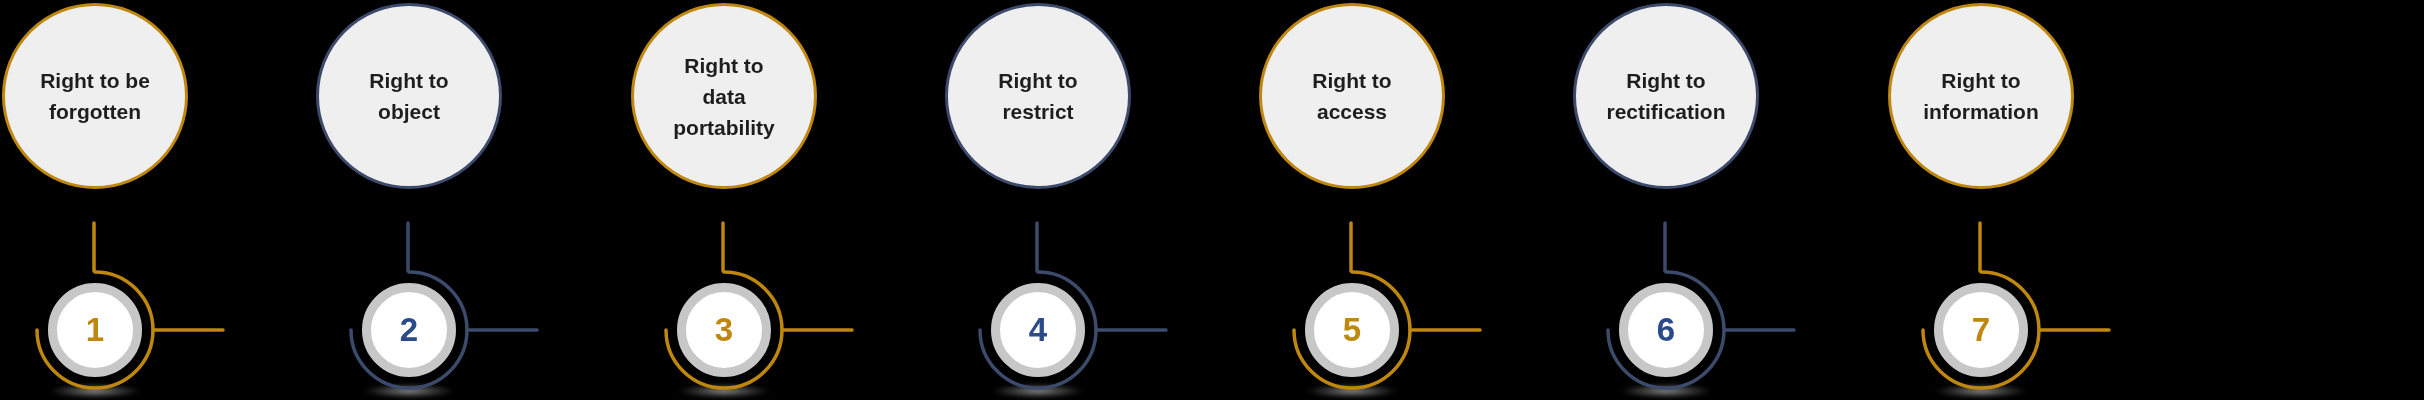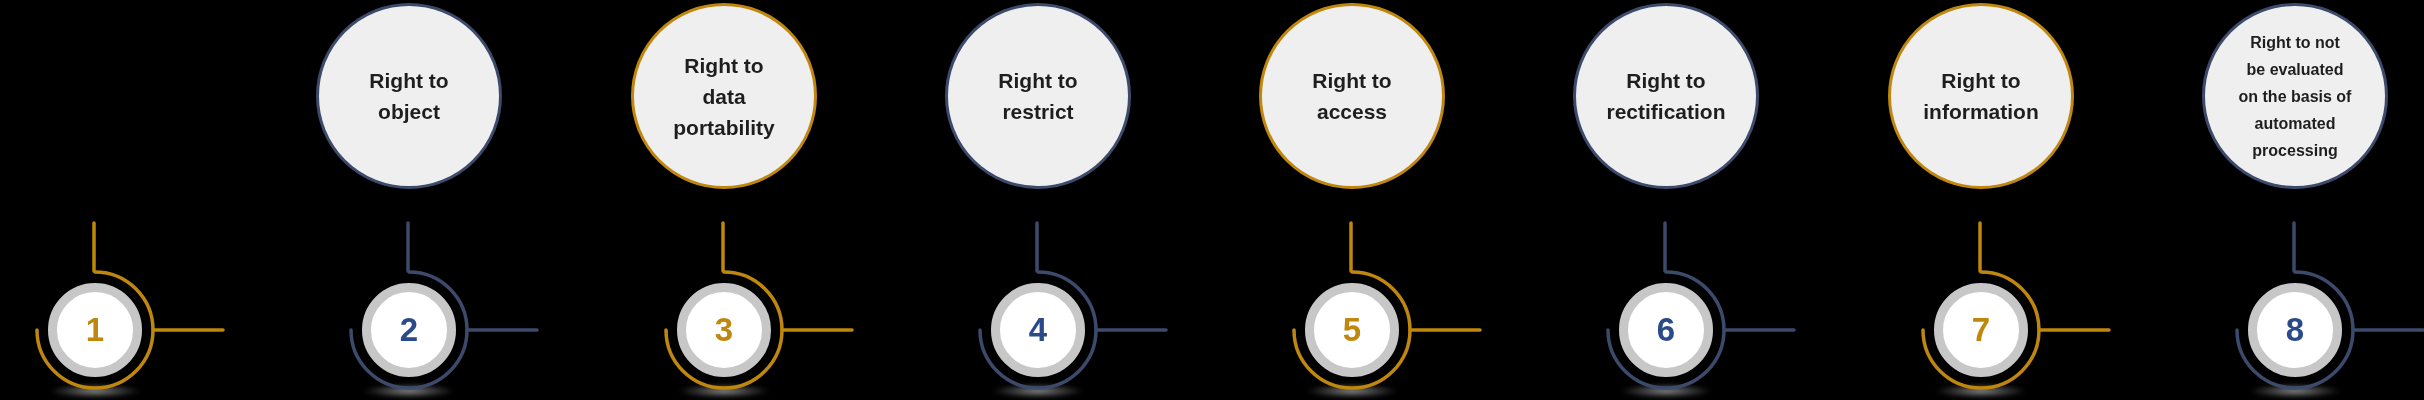--- a/index.html
+++ b/index.html
@@ -82,20 +82,24 @@
     font-weight: 700;
     font-size: 33px;
     color: var(--num);
   }
 </style>
 </head>
 <body style="--gold: #BF870D; --navy: #3C4A6B; --navy-number: #2B4A8A; --fill: #F0EFEF; --ring: #C7C7C7; --numbg: #FFFFFF; --text: #1E1E1E; --bg: #000000;">
 
 <div class="stage">
   <div class="item gold" style="left: -35px;">
+    <div class="bubble">
+      <div class="label">Right to be
+forgotten</div>
+    </div>
     <div class="shadow"></div>
     <svg class="connector" viewBox="0 0 260 180" xmlns="http://www.w3.org/2000/svg">
       <path d="M129 3 L129 51"></path>
       <path d="M130 52 A58 58 0 1 1 72 110"></path>
       <path d="M188 110 H258"></path>
     </svg>
     <div class="badge">
       <div class="num">1</div>
     </div>
   </div>
@@ -190,31 +194,13 @@
     <svg class="connector" viewBox="0 0 260 180" xmlns="http://www.w3.org/2000/svg">
       <path d="M129 3 L129 51"></path>
       <path d="M130 52 A58 58 0 1 1 72 110"></path>
       <path d="M188 110 H258"></path>
     </svg>
     <div class="badge">
       <div class="num">7</div>
     </div>
   </div>
 
-  <div class="item navy small-text" style="left: 2165px;">
-    <div class="bubble">
-      <div class="label">Right to not
-be evaluated
-on the basis of
-automated
-processing</div>
-    </div>
-    <div class="shadow"></div>
-    <svg class="connector" viewBox="0 0 260 180" xmlns="http://www.w3.org/2000/svg">
-      <path d="M129 3 L129 51"></path>
-      <path d="M130 52 A58 58 0 1 1 72 110"></path>
-      <path d="M188 110 H258"></path>
-    </svg>
-    <div class="badge">
-      <div class="num">8</div>
-    </div>
-  </div>
 </div>
 
 </body></html>

